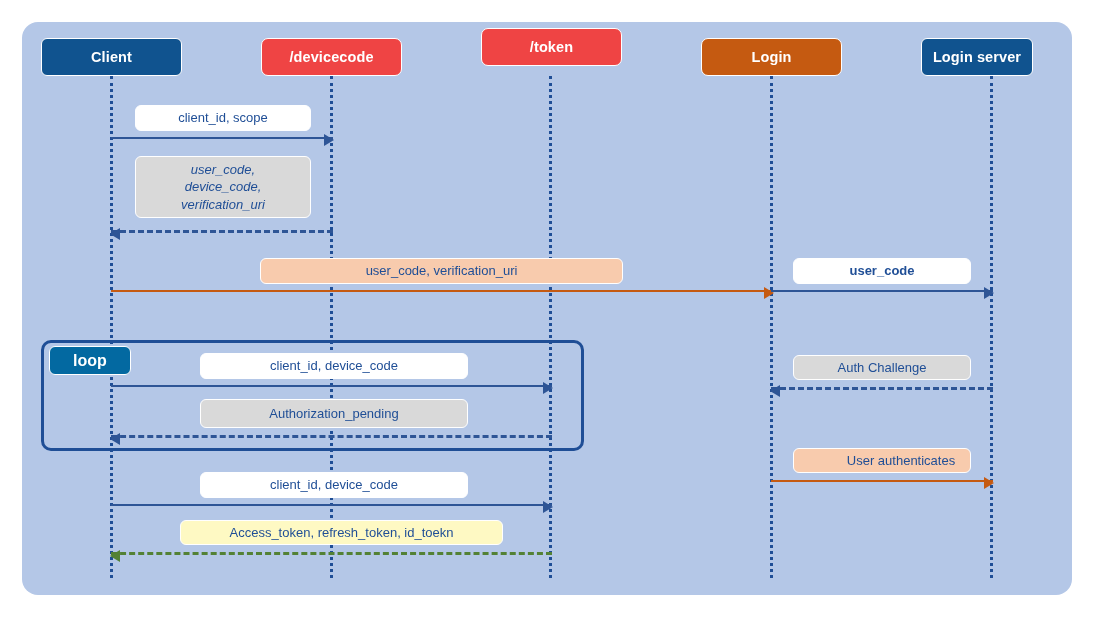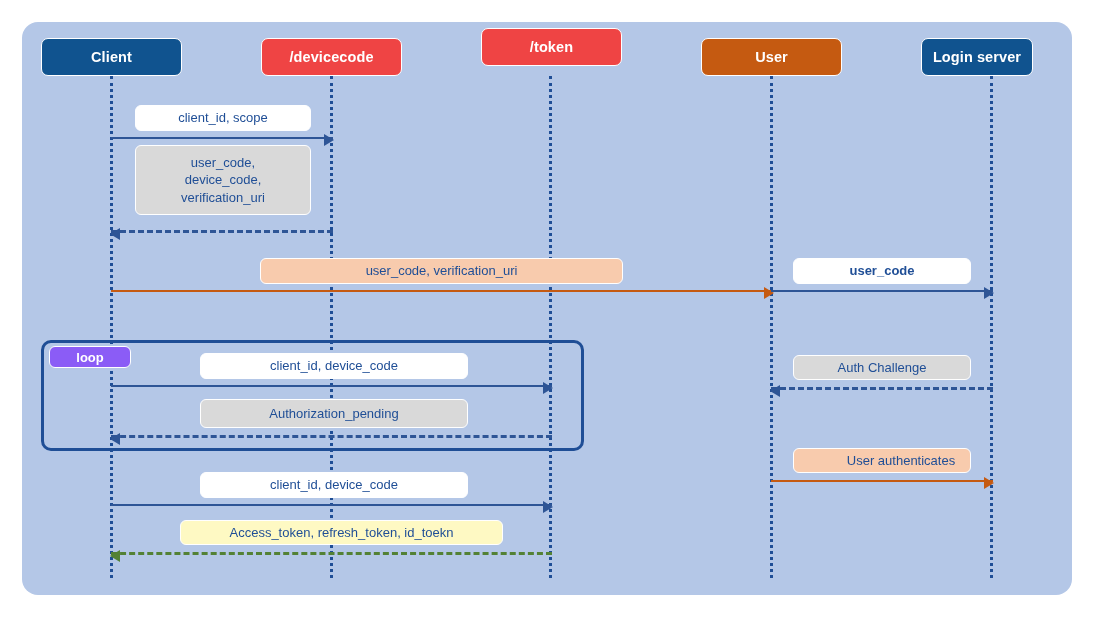--- a/index.html
+++ b/index.html
@@ -38,21 +38,21 @@
     box-sizing: border-box;
     display: flex;
     align-items: center;
     justify-content: center;
     color: #ffffff;
     font-size: 14.5px;
     font-weight: bold;
     letter-spacing: .1px;
     white-space: nowrap;
   }
-  .actor-blue  { background: #10538f; }
+  .actor-blue  { background: #10538f; border-radius: 6px; }
   .actor-gray  { background: #ef4444; }
   .actor-orange{ background: #c55a11; }
 
   
   .lifeline {
     position: absolute;
     width: 0;
     border-left: 3px dotted #1f4e96;
     top: 76px;
     height: 502px;
@@ -129,30 +129,30 @@
     box-sizing: border-box;
     border: 3px solid #1f4e96;
     border-radius: 10px;
     background: transparent;
   }
   .loop-tag {
     position: absolute;
     left: 49px;
     top: 346px;
     width: 82px;
-    height: 22px;
-    background: #8b5cf6;
+    height: 29px;
+    background: #0369a1;
     border: 1.5px solid #ffffff;
     border-radius: 6px;
     box-sizing: border-box;
     display: flex;
     align-items: center;
     justify-content: center;
     color: #ffffff;
-    font-size: 13px;
+    font-size: 16px;
     font-weight: bold;
   }
 </style>
 </head>
 <body>
 
 <div id="canvas">
 
   <div class="panel"></div>
 
@@ -197,34 +197,34 @@
       <div class="arrow solid-blue" style="left: 111px; top: 504px; width: 441px;">
         <div class="head right"></div>
       </div>
       <div class="arrow dashed-green" style="left: 111px; top: 552px; width: 441px;">
         <div class="head left green"></div>
       </div>
     </div>
 
   <div id="labels">
       <div class="msg msg-white" style="left: 135px; top: 105px; width: 176px; height: 26px;">client_id, scope</div>
-      <div class="msg msg-gray" style="left: 135px; top: 145px; width: 176px; height: 70px; flex-direction: column;">user_code,
+      <div class="msg msg-gray" style="left: 135px; top: 156px; width: 176px; height: 62px; flex-direction: column; font-style: italic;">user_code,
 device_code,
 verification_uri</div>
       <div class="msg msg-orange" style="left: 260px; top: 258px; width: 363px; height: 26px;">user_code, verification_uri</div>
       <div class="msg msg-white" style="left: 793px; top: 258px; width: 178px; height: 26px; font-weight: bold;">user_code</div>
       <div class="msg msg-white" style="left: 200px; top: 353px; width: 268px; height: 26px;">client_id, device_code</div>
       <div class="msg msg-gray" style="left: 793px; top: 355px; width: 178px; height: 25px;">Auth Challenge</div>
       <div class="msg msg-gray" style="left: 200px; top: 399px; width: 268px; height: 29px; text-align: right;">Authorization_pending</div>
       <div class="msg msg-orange" style="left: 793px; top: 448px; width: 178px; height: 25px; padding-left: 44px;">User authenticates</div>
       <div class="msg msg-white" style="left: 200px; top: 472px; width: 268px; height: 26px;">client_id, device_code</div>
       <div class="msg msg-green" style="left: 180px; top: 520px; width: 323px; height: 25px;">Access_token, refresh_token, id_toekn</div>
     </div>
 
   <div id="actors">
       <div class="actor actor-blue" style="left: 41px; top: 38px; width: 141px;">Client</div>
       <div class="actor actor-gray" style="left: 261px; top: 38px; width: 141px;">/devicecode</div>
       <div class="actor actor-gray" style="left: 481px; top: 28px; width: 141px;">/token</div>
-      <div class="actor actor-orange" style="left: 701px; top: 38px; width: 141px;">User</div>
+      <div class="actor actor-orange" style="left: 701px; top: 38px; width: 141px;">Login</div>
       <div class="actor actor-blue" style="left: 921px; top: 38px; width: 112px;">Login server</div>
     </div>
 
 </div>
 
 </body></html>

